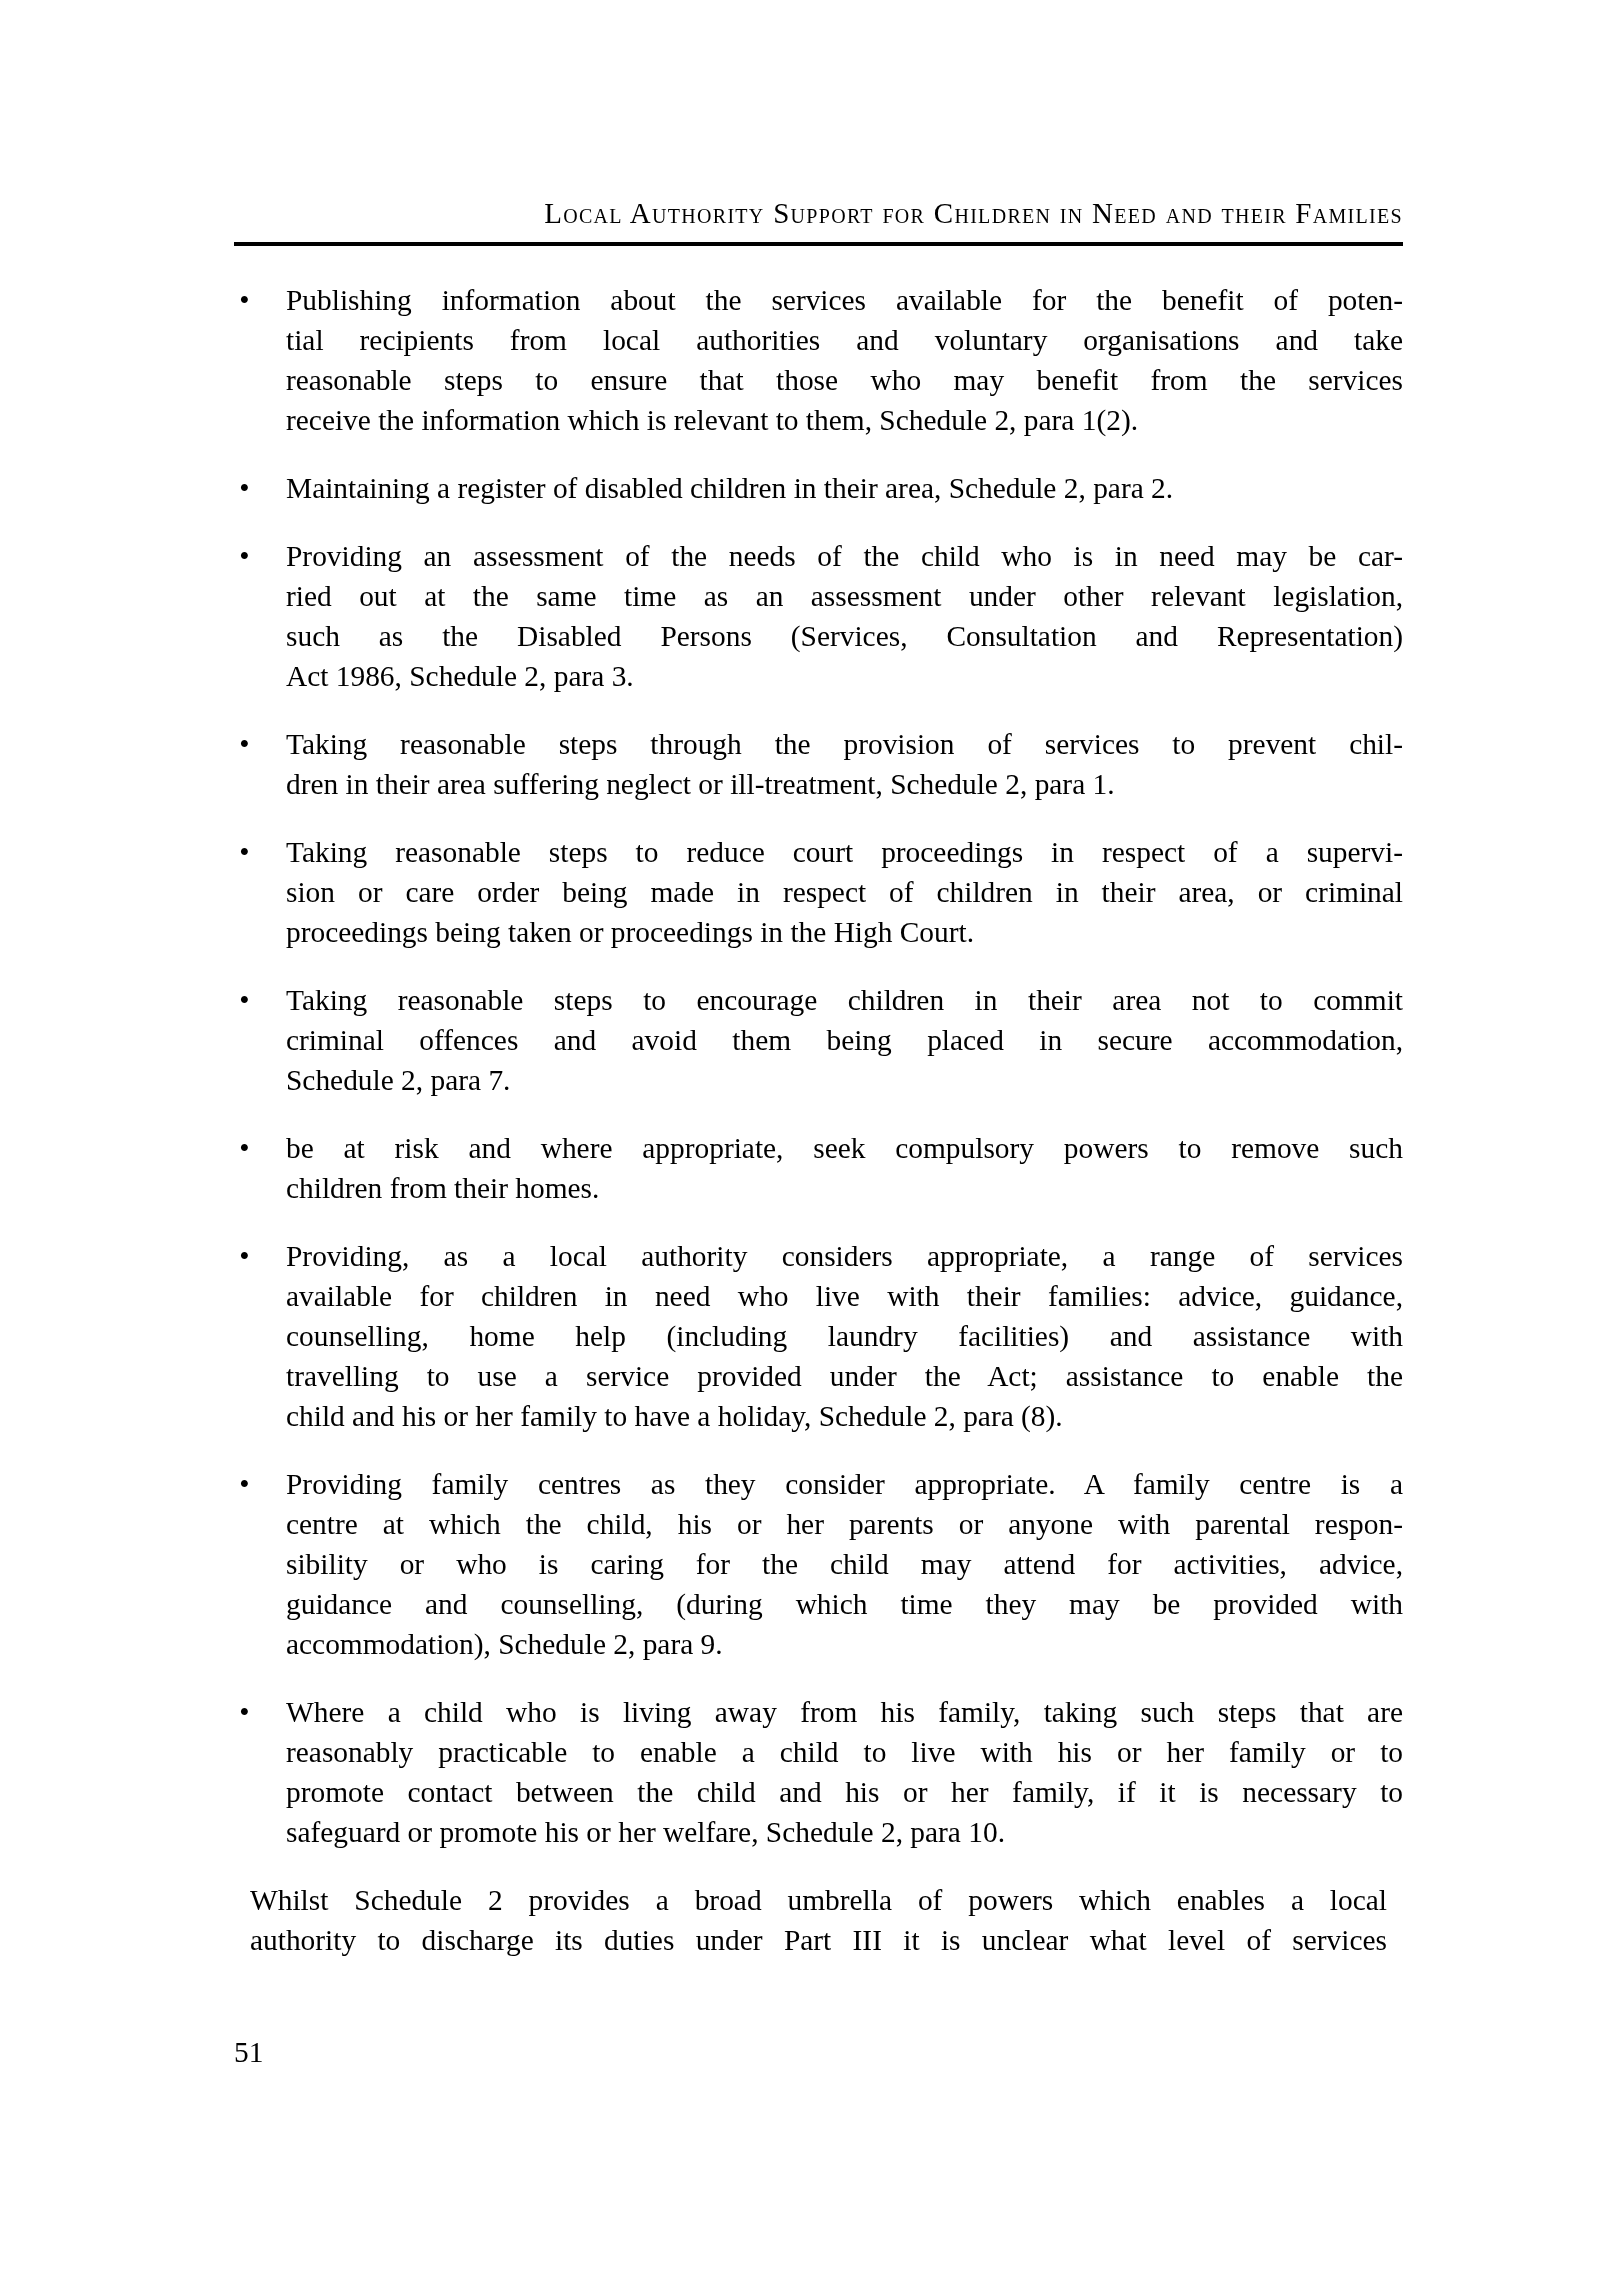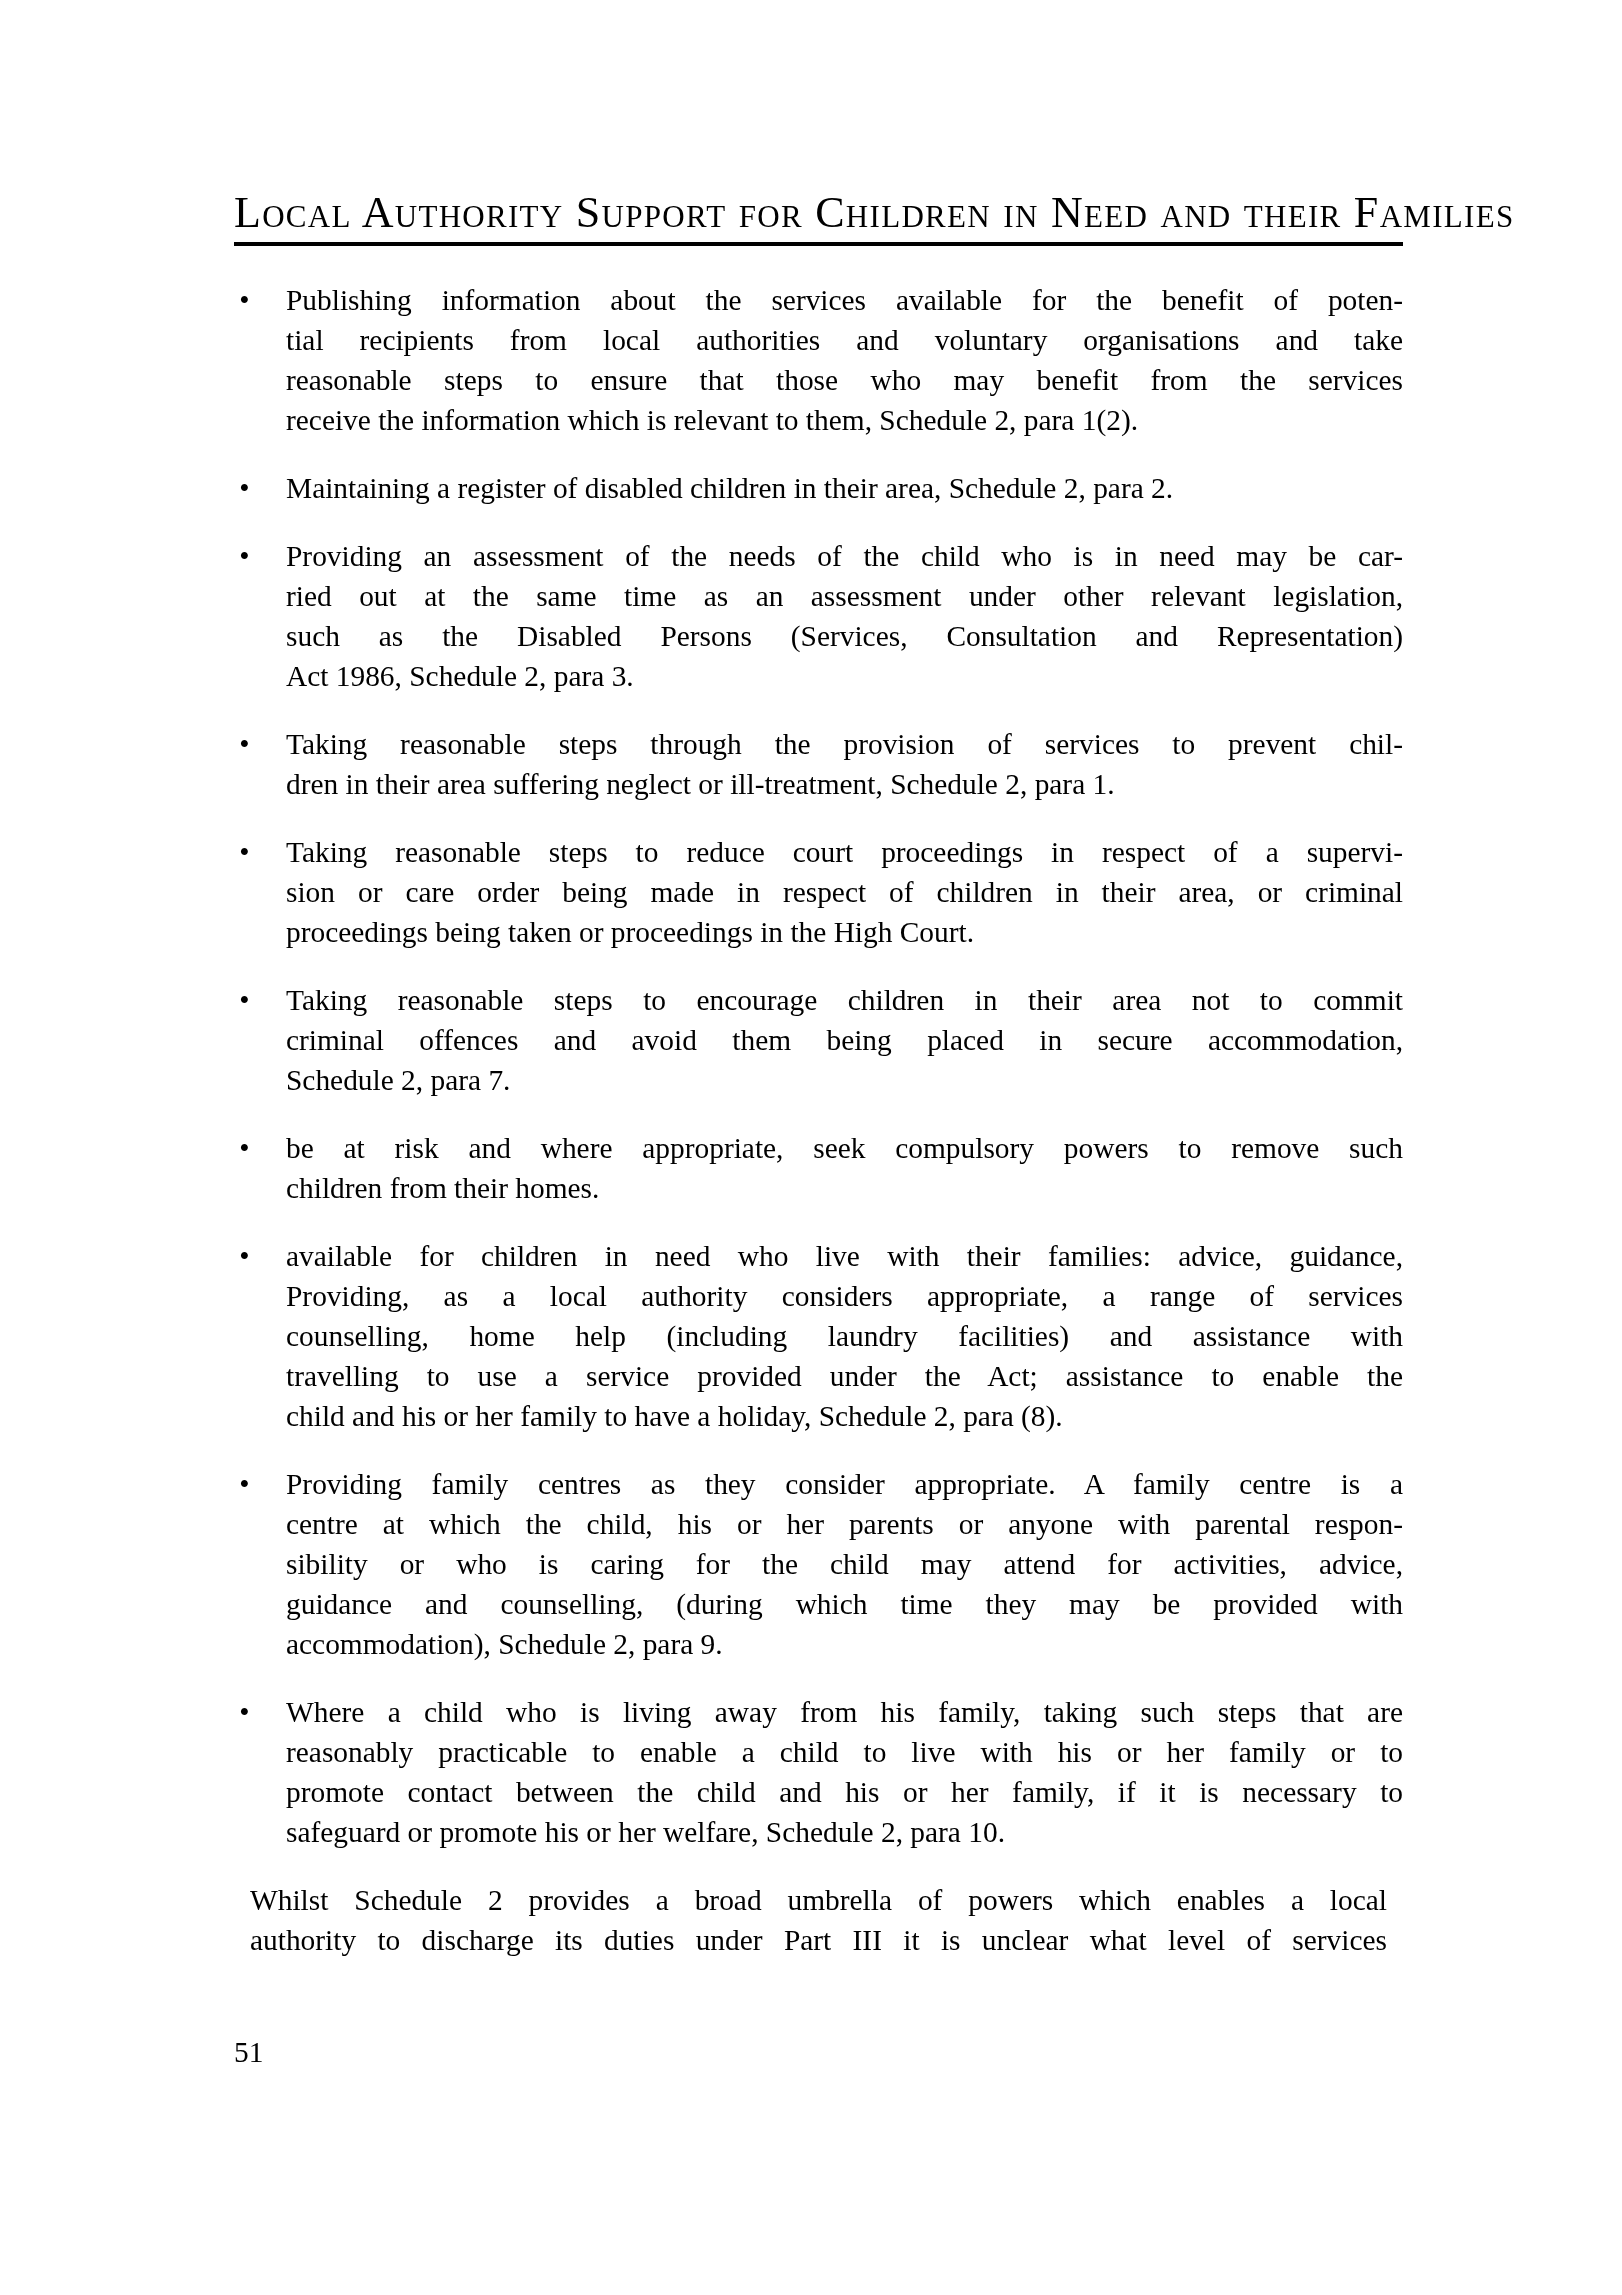--- a/index.html
+++ b/index.html
@@ -14,23 +14,23 @@
       overflow: hidden;
     }
     .content {
       position: absolute;
       left: 234px;
       top: 0;
       width: 1169px;
     }
     .running-header {
       margin-top: 198px;
-      text-align: left;
+      text-align: right;
       font-variant: small-caps;
-      font-size: 44px;
+      font-size: 29px;
       line-height: 30px;
       letter-spacing: 1.3px;
       white-space: nowrap;
     }
     .header-rule {
       margin-top: 14.4px;
       height: 3.9px;
       background: #000000;
     }
     .bullets {
@@ -112,22 +112,22 @@
           <div class="line">criminal offences and avoid them being placed in secure accommodation,</div>
           <div class="line last">Schedule 2, para 7.</div>
         </li>
         <li class="item">
           <span class="bullet">•</span>
           <div class="line">be at risk and where appropriate, seek compulsory powers to remove such</div>
           <div class="line last">children from their homes.</div>
         </li>
         <li class="item">
           <span class="bullet">•</span>
+          <div class="line">Providing, as a local authority considers appropriate, a range of services</div>
           <div class="line">available for children in need who live with their families: advice, guidance,</div>
-          <div class="line">Providing, as a local authority considers appropriate, a range of services</div>
           <div class="line">counselling, home help (including laundry facilities) and assistance with</div>
           <div class="line">travelling to use a service provided under the Act; assistance to enable the</div>
           <div class="line last">child and his or her family to have a holiday, Schedule 2, para (8).</div>
         </li>
         <li class="item">
           <span class="bullet">•</span>
           <div class="line">Providing family centres as they consider appropriate. A family centre is a</div>
           <div class="line">centre at which the child, his or her parents or anyone with parental respon-</div>
           <div class="line">sibility or who is caring for the child may attend for activities, advice,</div>
           <div class="line">guidance and counselling, (during which time they may be provided with</div>

